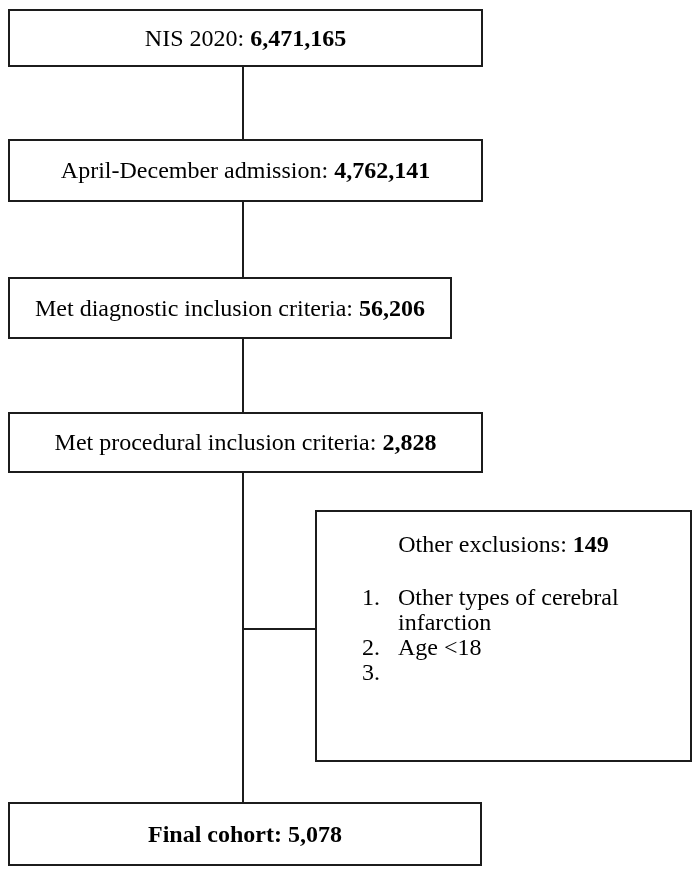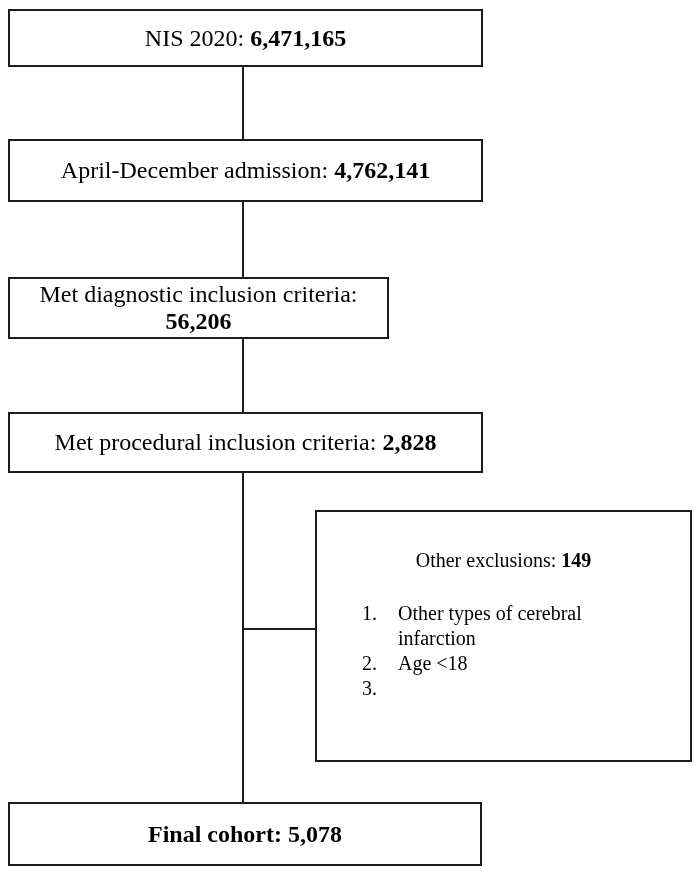--- a/index.html
+++ b/index.html
@@ -31,22 +31,22 @@
   .line {
     position: absolute;
     background: #1c1c1c;
   }
   .excl {
     position: absolute;
     left: 315px; top: 510px;
     width: 377px; height: 252px;
     border: 2px solid #1c1c1c;
     background: #ffffff;
-    font-size: 20px;
-    padding-top: 36px;
+    font-size: 24px;
+    padding-top: 20px;
   }
   .excl-title {
     text-align: center;
     line-height: 25px;
   }
   .excl-title .val { font-weight: 700; }
   .excl-list {
     margin-top: 28px;
     margin-left: 45px;
     list-style: none;
@@ -59,21 +59,21 @@
     width: 36px;
     flex: 0 0 36px;
   }
   .excl-item .itext {
     white-space: pre-line;
     max-width: 280px;
   }
   
   #box-0 { left: 8px;  top: 9px;   width: 475px; height: 58px; }
   #box-1 { left: 8px;  top: 139px; width: 475px; height: 63px; }
-  #box-2 { left: 8px;  top: 277px; width: 381px; height: 62px; }
+  #box-2 { left: 8px;  top: 277px; width: 444px; height: 62px; }
   #box-3 { left: 8px;  top: 412px; width: 475px; height: 61px; }
   #box-final { left: 8px; top: 802px; width: 474px; height: 64px; }
   #conn-0 { left: 242px; top: 66px;  width: 2px; height: 74px; }
   #conn-1 { left: 242px; top: 201px; width: 2px; height: 77px; }
   #conn-2 { left: 242px; top: 338px; width: 2px; height: 75px; }
   #conn-3 { left: 242px; top: 472px; width: 2px; height: 331px; }
   #conn-branch { left: 243px; top: 628px; width: 73px; height: 2px; }
 </style>
 </head>
 <body>

